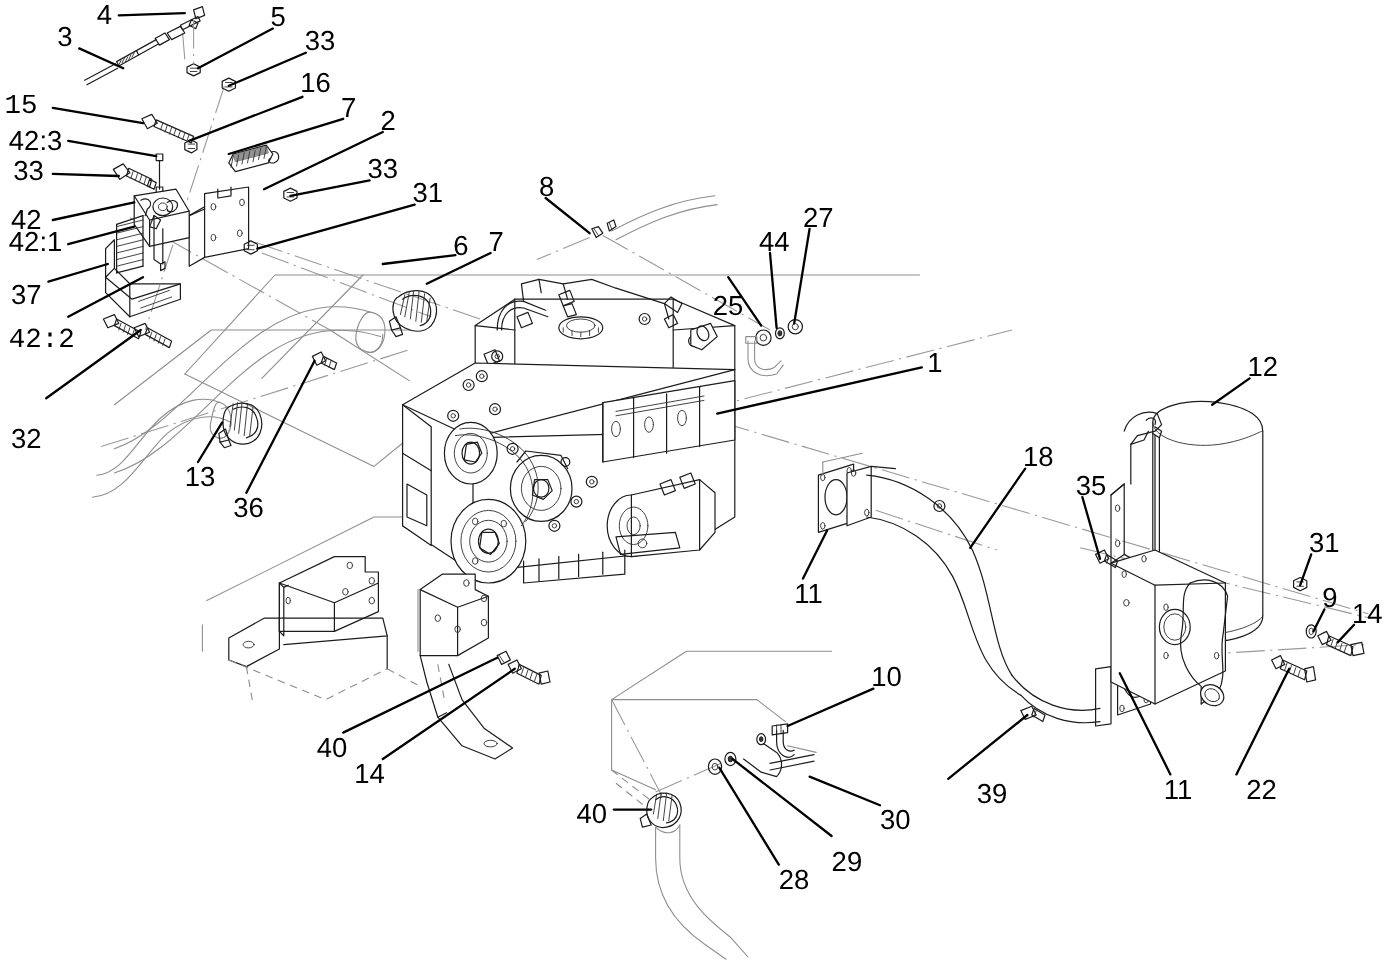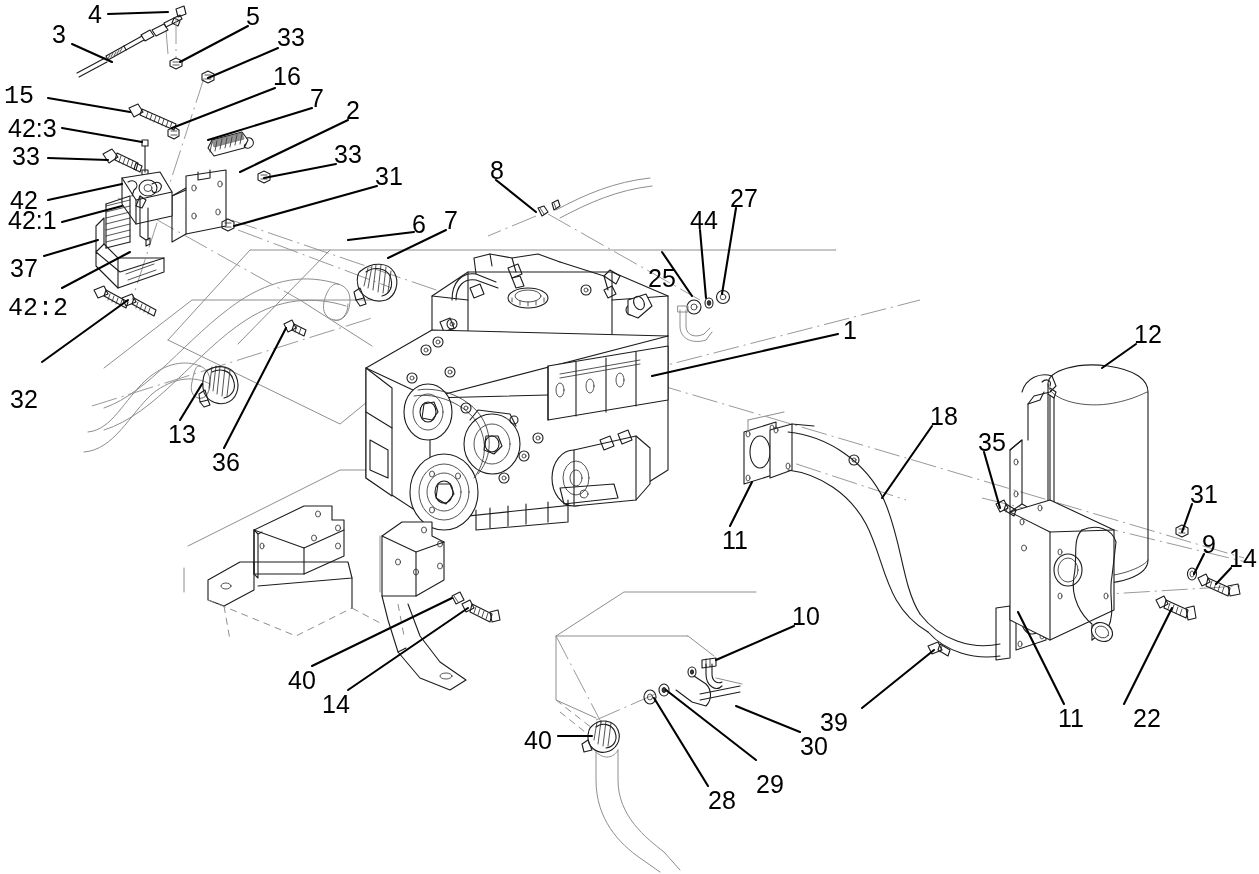--- a/index.html
+++ b/index.html
@@ -759,19 +759,19 @@
       <div class="callout" style="left: 722px; top: 528px;">11</div>
       <div class="callout" style="left: 1190px; top: 482px;">31</div>
       <div class="callout" style="left: 1202px; top: 532px;">9</div>
       <div class="callout" style="left: 1229px; top: 546px;">14</div>
       <div class="callout" style="left: 288px; top: 668px;">40</div>
       <div class="callout" style="left: 322px; top: 692px;">14</div>
       <div class="callout" style="left: 792px; top: 604px;">10</div>
       <div class="callout" style="left: 800px; top: 734px;">30</div>
       <div class="callout" style="left: 756px; top: 762px; margin-top: 10px;">29</div>
       <div class="callout" style="left: 708px; top: 788px;">28</div>
-      <div class="callout" style="left: 820px; top: 710px;">39</div>
+      <div class="callout" style="left: 888px; top: 710px;">39</div>
       <div class="callout" style="left: 1058px; top: 706px;">11</div>
       <div class="callout" style="left: 1118px; top: 706px; margin-left: 15px;">22</div>
       <div class="callout" style="left: 524px; top: 728px;">40</div>
     </div>
 
 </div>
 
 </body></html>

